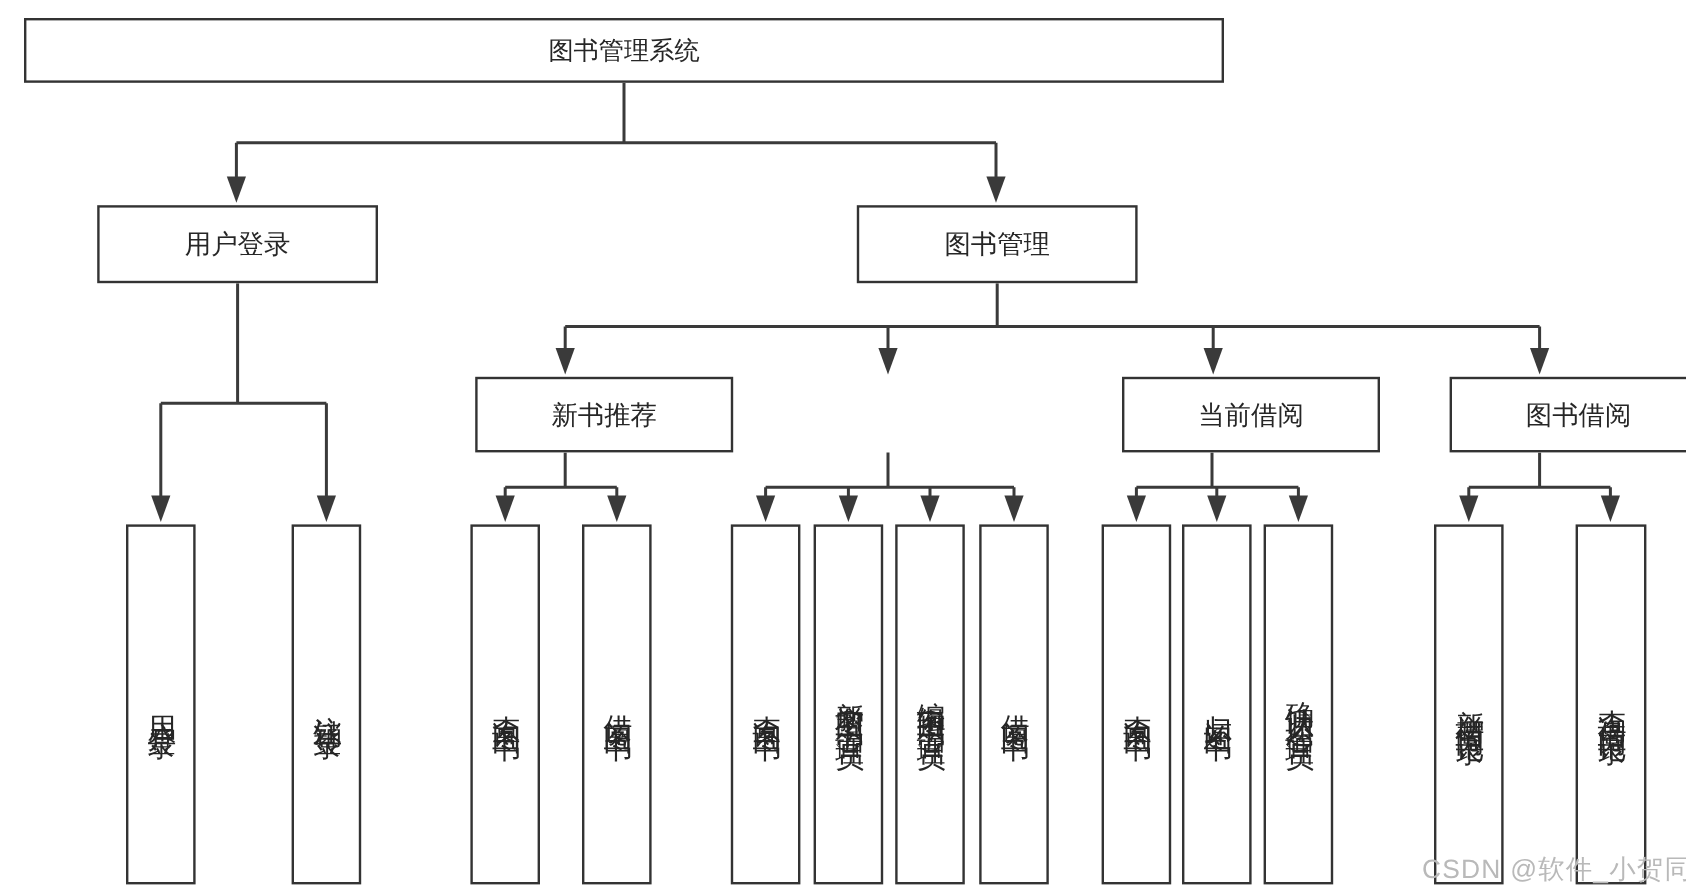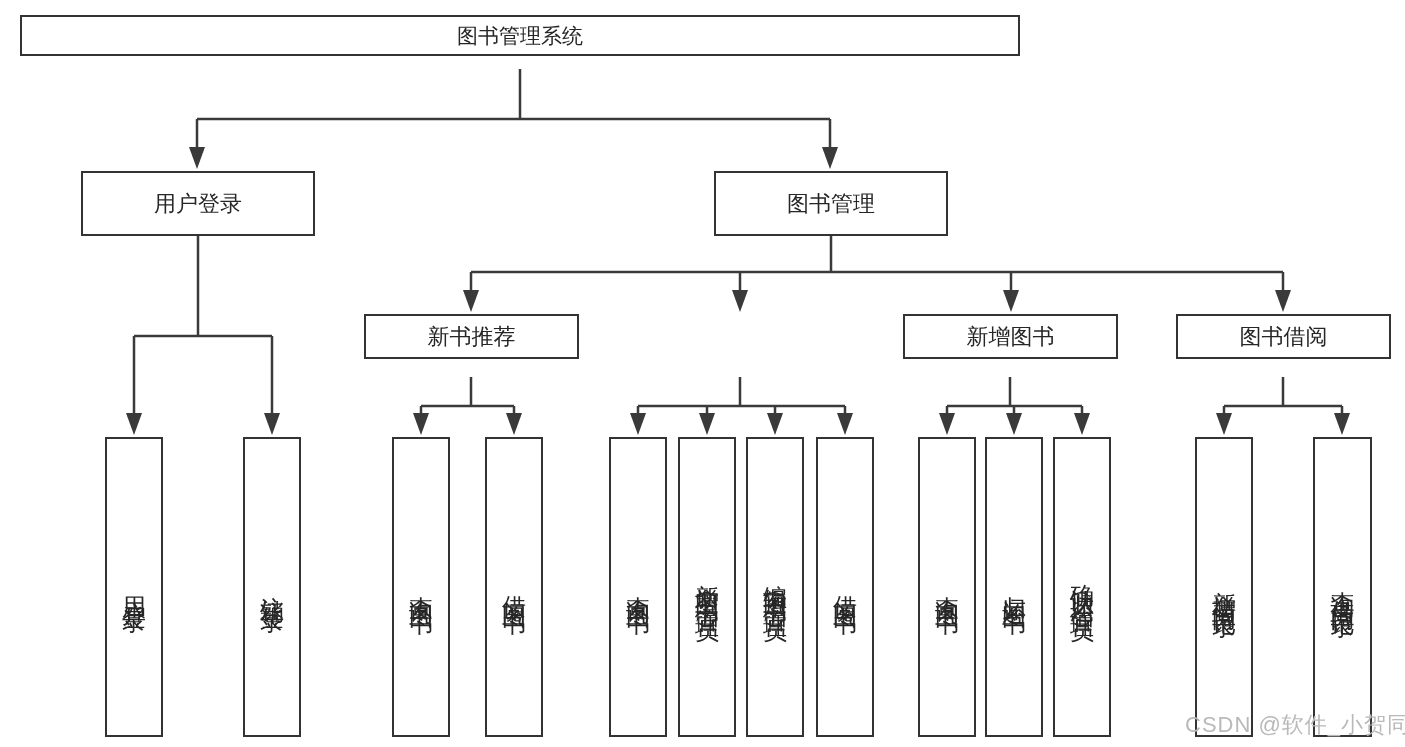--- a/index.html
+++ b/index.html
@@ -31,25 +31,25 @@
     display: flex;
     align-items: center;
     justify-content: center;
     color: #262626;
     z-index: 2;
   }
   .node span {
     white-space: nowrap;
   }
   
-  .root   { left: 20px;   top: 15px;  width: 1000px; height: 41px; font-size: 21px; }
+  .root   { left: 20px;   top: 15px;  width: 1000px; height: 54px; font-size: 21px; }
   .l2     { height: 65px; font-size: 22px; }
   .l2-0   { left: 81px;   top: 171px; width: 234px; }
   .l2-1   { left: 714px;  top: 171px; width: 234px; justify-content: center; }
-  .l3     { height: 45px; font-size: 22px; }
+  .l3     { height: 63px; font-size: 22px; margin-left: 32px; }
   .l3-0   { left: 364px;  top: 314px; width: 215px; }
   .l3-1   { left: 633px;  top: 314px; width: 215px; }
   .l3-2   { left: 903px;  top: 314px; width: 215px; }
   .l3-3   { left: 1176px; top: 314px; width: 215px; }
   
   .leaf {
     top: 437px;
     width: 58px;
     height: 300px;
     font-size: 24px;
@@ -140,21 +140,21 @@
     <span>用户登录</span>
   </div>
   <div class="node l2 l2-1">
     <span>图书管理</span>
   </div>
 
   <div class="node l3 l3-0">
     <span>新书推荐</span>
   </div>
   <div class="node l3 l3-2">
-    <span>新增图书</span>
+    <span>当前借阅</span>
   </div>
   <div class="node l3 l3-3">
     <span>图书借阅</span>
   </div>
 
   <div class="node leaf leaf-0">
     <span>用户登录</span>
   </div>
   <div class="node leaf leaf-1">
     <span>注销登录</span>

